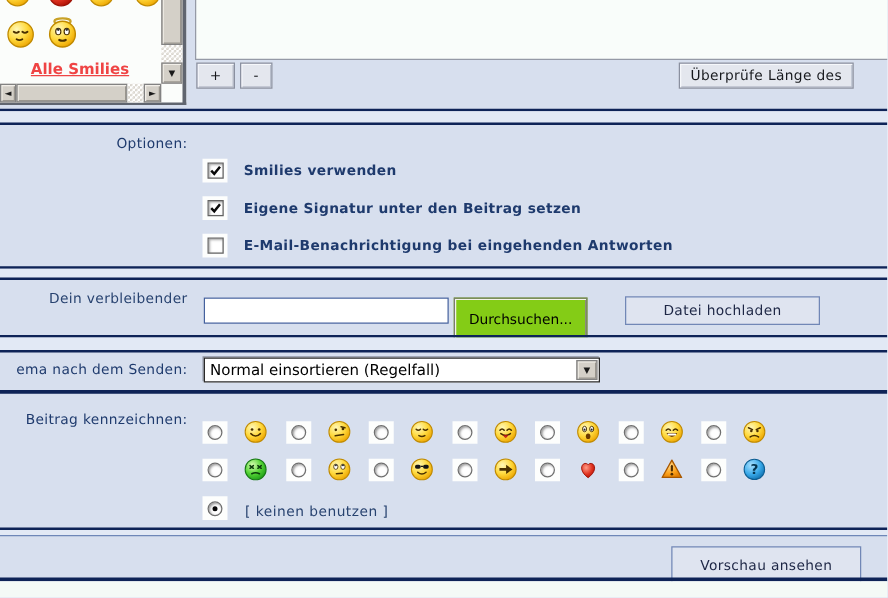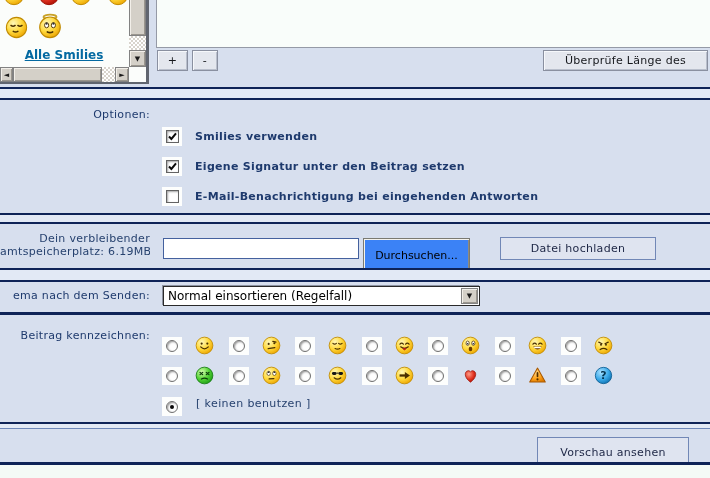--- a/index.html
+++ b/index.html
@@ -19,21 +19,21 @@
   .btn.blue{background:#dfe4f0;border:1px solid #7187b6;box-shadow:none;color:#1c2544;}
   
   .editor{position:absolute;left:156px;top:-2px;width:556px;height:50px;
     background:#f9fdfa;border:1px solid #959aa6;box-sizing:border-box;}
   .panel{position:absolute;left:0;top:-2px;width:149px;height:86px;background:#fbfdfb;
     border-right:3px solid #60656f;border-bottom:2px solid #60656f;box-sizing:border-box;}
   .panel .sm{position:absolute;}
   .partial{position:absolute;top:0;width:22px;height:9px;overflow:hidden;}
   .partial svg{display:block;margin-top:-14px;}
   .alle{position:absolute;left:0;top:50px;width:128px;text-align:center;
-    font-size:12px;font-weight:bold;text-decoration:underline;color:#0369a1;cursor:pointer;}
+    font-size:12px;font-weight:bold;text-decoration:underline;color:#ef4444;cursor:pointer;}
   .vscroll{position:absolute;left:129px;top:0;width:17px;height:69px;}
   .hscroll{position:absolute;left:0;top:69px;width:129px;height:15px;display:flex;}
   .sb-face{background:#d4d0c8;border:1px solid #828282;
     box-shadow:inset 1px 1px 0 #f2efe9,inset -1px -1px 0 #9a968e;box-sizing:border-box;
     display:flex;align-items:center;justify-content:center;font-size:7px;color:#1a1a1a;}
   .checker{background:#fff;box-sizing:border-box;
     background-image:linear-gradient(45deg,#d8d4cc 25%,transparent 25%,transparent 75%,#d8d4cc 75%),
       linear-gradient(45deg,#d8d4cc 25%,transparent 25%,transparent 75%,#d8d4cc 75%);
     background-size:4px 4px;background-position:0 0,2px 2px;}
   
@@ -47,32 +47,32 @@
   .radio{width:12px;height:12px;border-radius:50%;background:#fff;border:1px solid #6f6f6f;
     box-shadow:inset 1px 1px 2px rgba(0,0,0,.4);box-sizing:border-box;
     display:flex;align-items:center;justify-content:center;}
   .radio .dot{display:none;width:4px;height:4px;border-radius:50%;background:#090909;}
   .radio.sel .dot{display:block;}
   .chk-row{position:absolute;left:162px;display:flex;align-items:center;}
   .chk-row .t{margin-left:13px;font-size:11px;font-weight:bold;color:#1e3a6d;letter-spacing:.3px;}
   .fileinput{position:absolute;left:163px;top:15px;width:196px;height:21px;
     background:#fff;border:1px solid #44619e;box-sizing:border-box;font-size:11px;padding:0 3px;}
   .browse{position:absolute;left:363px;top:15px;width:107px;height:35px;
-    background:#3b82f6;border:1px solid #7a7a72;
+    background:#84cc16;border:1px solid #7a7a72;
     box-shadow:inset 1px 1px 0 #f4f2ec,inset -1px -1px 0 #8e8b80;
     color:#000;font-size:11px;display:flex;align-items:center;justify-content:center;box-sizing:border-box;}
   .select{position:absolute;left:163px;top:4px;width:317px;height:20px;background:#fff;
     border:1px solid #2a2a2a;box-shadow:-1px -1px 0 #8d93a2;box-sizing:border-box;
     display:flex;align-items:center;}
   .select .val{flex:1;font-size:12px;color:#000;padding-left:4px;white-space:nowrap;overflow:hidden;}
   .select .arrow{width:17px;height:16px;margin-right:1px;}
   .icon-row{position:absolute;left:162px;display:flex;}
   .pair{display:flex;align-items:center;width:66.5px;flex:none;}
   .pair .smiley{margin-left:13px;width:19px;height:19px;display:inline-flex;}
-  .none-row{position:absolute;left:162px;display:flex;align-items:flex-start;}
+  .none-row{position:absolute;left:162px;display:flex;align-items:flex-end;}
   .none-row .t{margin-left:14px;font-size:11px;color:#27426f;letter-spacing:.4px;}
   svg{display:block;}
 </style>
 </head>
 <body>
 
 <svg width="0" height="0" style="position:absolute" aria-hidden="true">
   <defs>
     <radialGradient id="gy" cx="35%" cy="30%" r="75%">
       <stop offset="0%" stop-color="#fff8b8"></stop>
@@ -157,21 +157,21 @@
     <div class="hscroll">
       <div class="sb-face" style="width:13px;height:15px">◄</div>
       <div class="sb-face" style="width:89px;height:15px"></div>
       <div class="checker" style="width:13px;height:15px"></div>
       <div class="sb-face" style="width:14px;height:15px">►</div>
     </div>
   </div>
 
   <div class="btn" style="left:157px;top:50px;width:31px;height:21px">+</div>
   <div class="btn" style="left:192px;top:50px;width:26px;height:21px">-</div>
-  <div class="btn" style="left:543px;top:50px;width:165px;height:21px">Überprüfe Länge des</div>
+  <div class="btn" style="left:543px;top:50px;width:140px;height:21px">Überprüfe Länge des</div>
 
   <div class="navy" style="top:87px;height:2px"></div>
   <div class="band" style="top:89px;height:9px"></div>
   <div class="navy" style="top:98px;height:2px"></div>
 
   <div class="lbl" style="top:108px">Optionen:</div>
 
   <div class="chk-row" style="top:127px">
     <span class="wbox">
         <span class="cbx checked">
@@ -199,21 +199,20 @@
     </span>
       </span>
     <span class="t">E-Mail-Benachrichtigung bei eingehenden Antworten</span>
   </div>
 
   <div class="navy" style="top:213px;height:2px"></div>
   <div class="band" style="top:215px;height:7px"></div>
   <div class="navy" style="top:222px;height:2px"></div>
 
   <div class="lbl reg" style="top:232px">Dein verbleibender</div>
-  <div class="lbl reg" style="top:245px">amtspeicherplatz: 6.19MB</div>
   <input class="fileinput" style="top: 238px;" value="">
   <div class="browse" style="top:238px">Durchsuchen...</div>
   <div class="btn blue" style="left:500px;top:237px;width:156px;height:23px">Datei hochladen</div>
 
   <div class="navy" style="top:268px;height:2px"></div>
   <div class="band" style="top:270px;height:10px"></div>
   <div class="navy" style="top:280px;height:2px"></div>
 
   <div class="lbl" style="top:289px">ema nach dem Senden:</div>
   <div class="select" style="top:286px">

